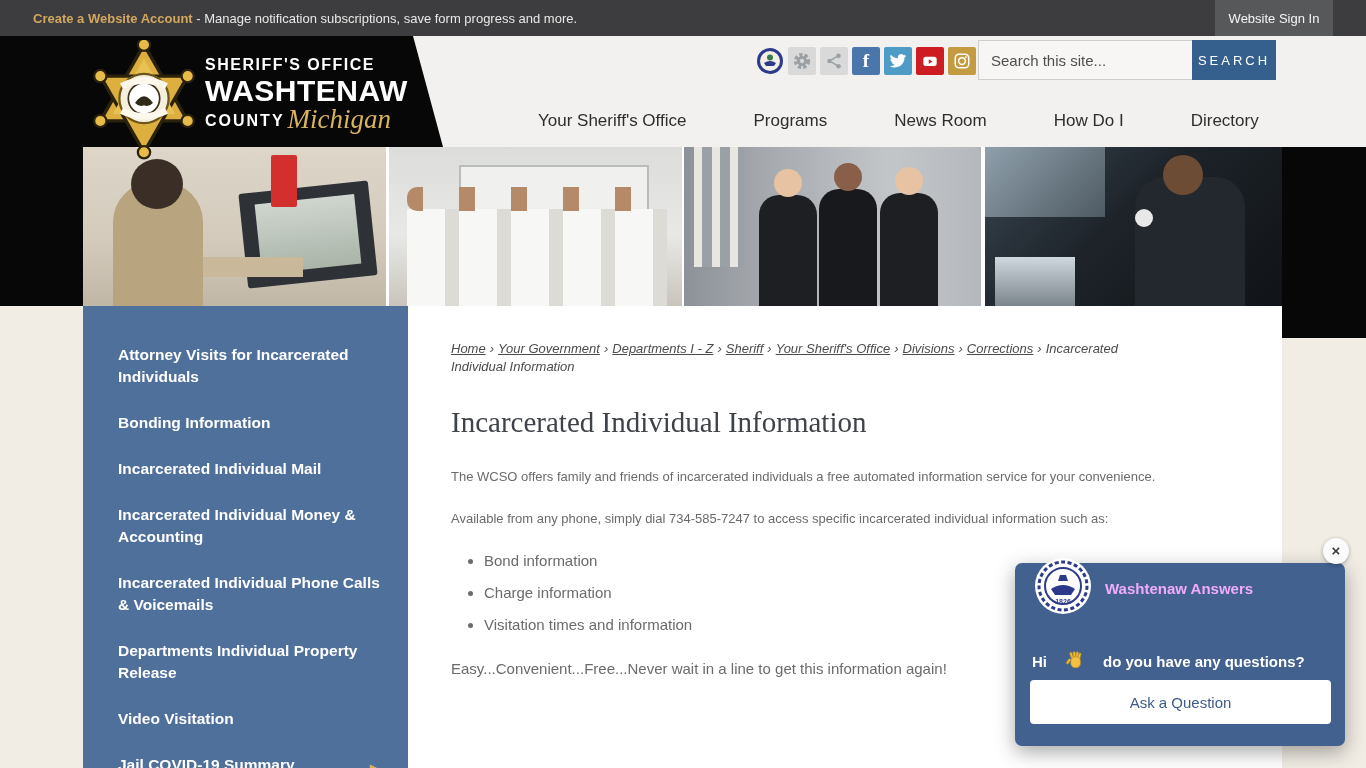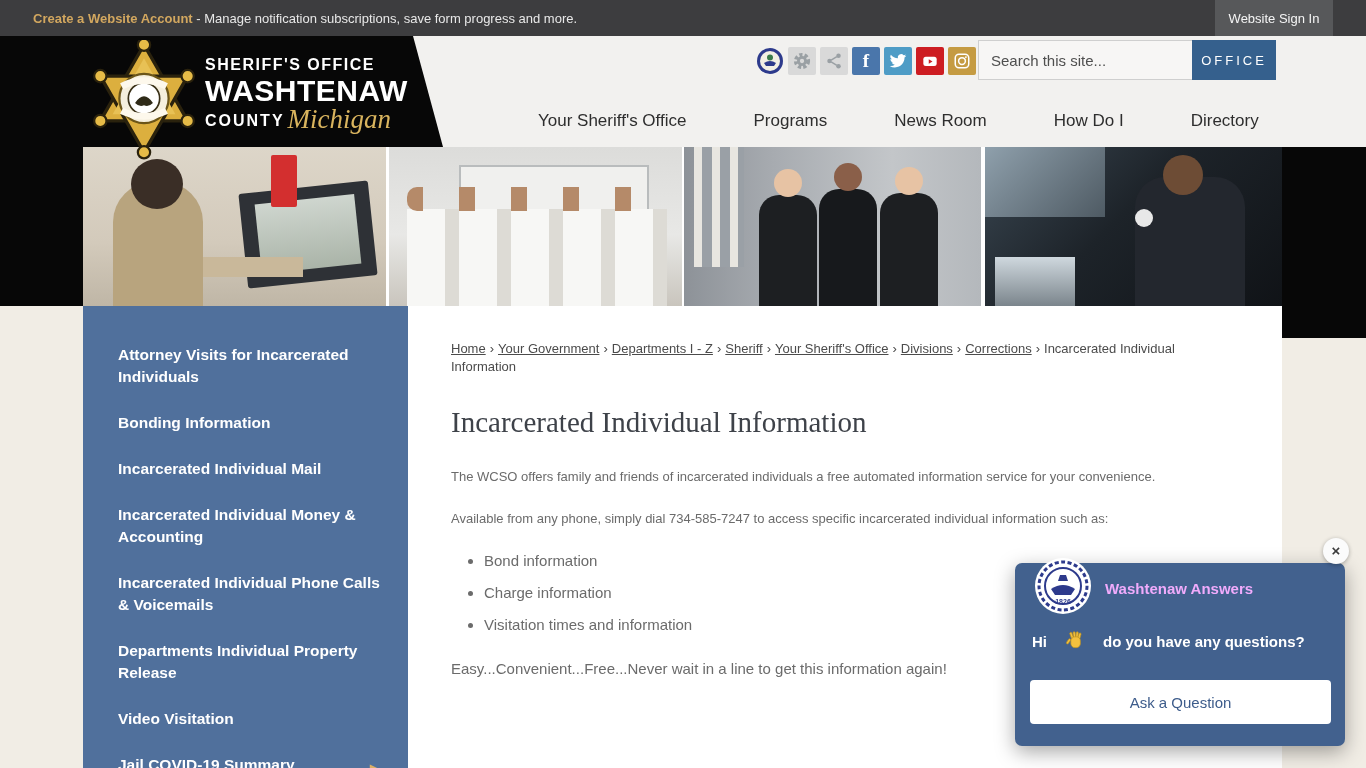--- a/index.html
+++ b/index.html
@@ -51,36 +51,36 @@
   .deco { position:absolute; }
   .banner-ext { position:absolute; left:1282px; top:306px; width:84px; height:32px; background:#070707; }
 
   
   .sidebar { position:absolute; left:83px; top:306px; width:325px; height:544px; background:#50709c; z-index:3; padding:38px 28px 16px 35px; }
   .side-item { color:#fff; font-size:15.5px; font-weight:bold; line-height:22px; margin-bottom:24px; cursor:pointer; display:flex; justify-content:space-between; align-items:flex-start; }
   .side-arrow { color:#ddb167; font-size:13px; margin-left:8px; margin-top:3px; }
 
   
   .content { position:absolute; left:408px; top:306px; width:874px; height:462px; background:#fff; z-index:2; padding:34px 46px 0 43px; }
-  .breadcrumb { font-size:13px; color:#4b4b4b; line-height:18px; max-width:725px; }
+  .breadcrumb { font-size:13px; color:#4b4b4b; line-height:18px; max-width:725px;font-style:italic; }
   .bc-link { color:#4b4b4b; text-decoration:underline; cursor:pointer; }
   .bc-sep { margin:0 4px; }
   .page-title { margin-top:30px; font-family:"Liberation Serif", serif; font-weight:normal; font-size:29px; color:#3e4249; }
   .body-p { margin-top:26px; font-size:13px; color:#6b6b6b; line-height:24px; max-width:790px; }
   .body-p + .body-p { margin-top:18px; }
   .body-ul { margin:18px 0 0 33px; }
   .body-ul li { font-size:15px; color:#6b6b6b; line-height:24px; margin-bottom:8px; }
   .closing-p { margin-top:20px; font-size:15px; color:#6b6b6b; line-height:24px; }
 
   
   .chat-close { position:absolute; left:1323px; top:538px; width:26px; height:26px; border-radius:50%; background:#fbfbfb; border:none; box-shadow:0 1px 4px rgba(0,0,0,.3); color:#3c3c3c; font-size:15px; font-weight:bold; z-index:31; cursor:pointer; line-height:26px; text-align:center; font-family:inherit; }
   .chat-panel { position:absolute; left:1015px; top:563px; width:330px; height:183px; background:#42618e; border-radius:7px; box-shadow:0 6px 20px rgba(0,0,0,.35); z-index:30; }
   .chat-seal { position:absolute; left:19px; top:-6px; width:58px; height:58px; }
   .chat-title { position:absolute; left:90px; top:17px; color:#f0abfc; font-size:15px; font-weight:bold; }
-  .chat-greet { position:absolute; left:17px; top:68px; color:#fff; font-size:15px; font-weight:bold; display:flex; align-items:center; gap:18px; }
+  .chat-greet { position:absolute; left:17px; top:88px; color:#fff; font-size:15px; font-weight:bold; display:flex; align-items:center; gap:18px; }
   .chat-btn { position:absolute; left:15px; top:117px; width:301px; height:44px; background:#fff; border:none; border-radius:4px; color:#3d5c8b; font-size:15px; font-family:inherit; cursor:pointer; }
 </style>
 </head>
 <body>
 
 <div class="page">
 
   <div class="utility-bar">
     <span class="ua-link">Create a Website Account</span>
     <span class="ua-rest"> - Manage notification subscriptions, save form progress and more.</span>
@@ -155,21 +155,21 @@
         <svg width="18" height="18" viewBox="0 0 24 24">
           <rect x="3" y="3" width="18" height="18" rx="5" fill="none" stroke="#fff" stroke-width="2"></rect>
           <circle cx="12" cy="12" r="4.5" fill="none" stroke="#fff" stroke-width="2"></circle>
           <circle cx="17.2" cy="6.8" r="1.3" fill="#fff"></circle>
         </svg>
       </button>
     </div>
 
     <div class="search-row">
       <input class="search-input" type="text" placeholder="Search this site..." style="">
-      <button class="search-btn">OFFICE</button>
+      <button class="search-btn">SEARCH</button>
     </div>
 
     <nav class="main-nav">
       <a class="nav-item">Your Sheriff's Office</a>
       <a class="nav-item">Programs</a>
       <a class="nav-item">News Room</a>
       <a class="nav-item">How Do I</a>
       <a class="nav-item">Directory</a>
     </nav>
   </div>

